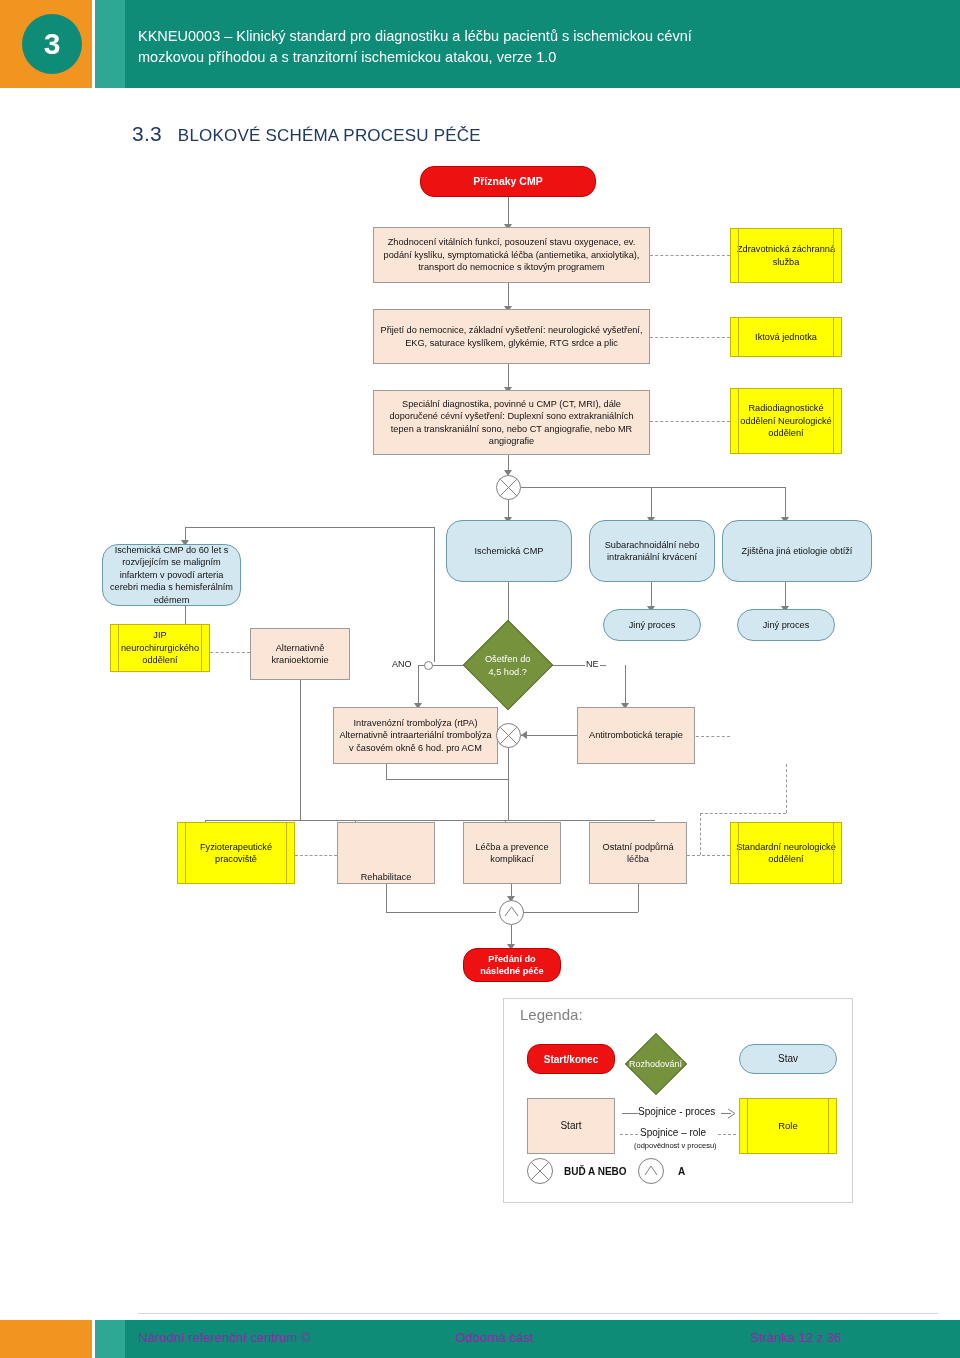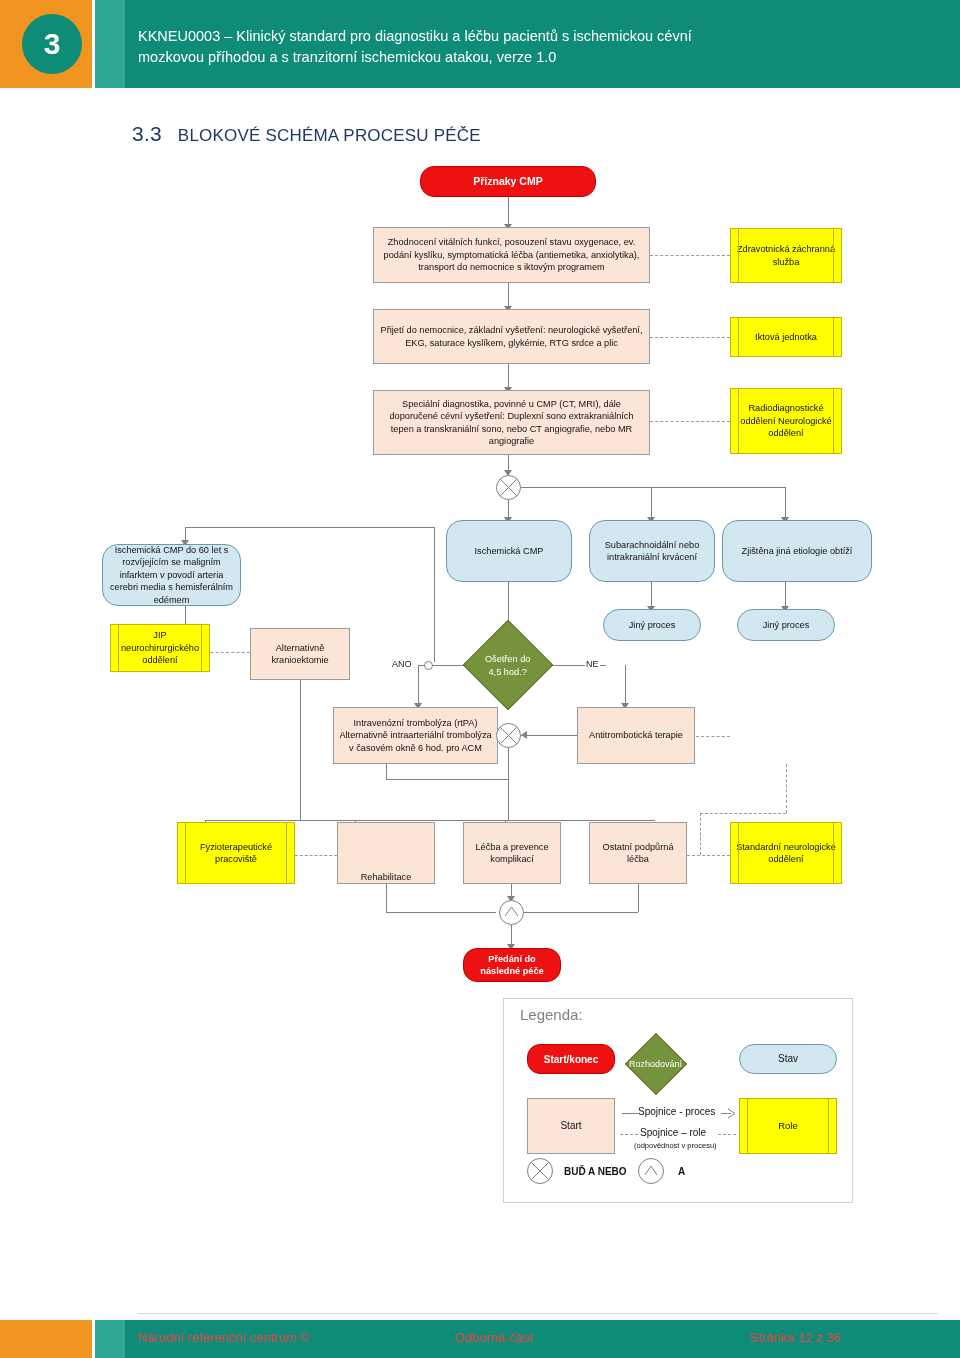--- a/index.html
+++ b/index.html
@@ -26,21 +26,21 @@
     position:absolute; left:138px; top:26px; width:800px;
     color:#ffffff; font-size:14.5px; line-height:21px;
   }
 
   
   #footer { position:absolute; left:0; top:1320px; width:960px; height:38px; }
   #footer-orange { position:absolute; left:0; top:0; width:92px; height:38px; background:#F29420; }
   #footer-teal-light { position:absolute; left:95px; top:0; width:30px; height:38px; background:#2FA795; }
   #footer-teal { position:absolute; left:125px; top:0; width:835px; height:38px; background:#0E8C78; }
   #footer-rule { position:absolute; left:138px; top:1313px; width:800px; height:1px; background:#d7d7d7; }
-  .footer-txt { position:absolute; top:1330px; color:#ef4444; font-size:13px; }
+  .footer-txt { position:absolute; top:1330px; color:#a21caf; font-size:13px; }
   #footer-left  { left:138px; }
   #footer-mid   { left:455px; }
   #footer-right { left:750px; }
 
   
   #section-heading {
     position:absolute; left:132px; top:122px;
     font-size:21px; color:#1F3864; letter-spacing:.2px;
   }
   #section-heading .sc { font-size:17px; }

